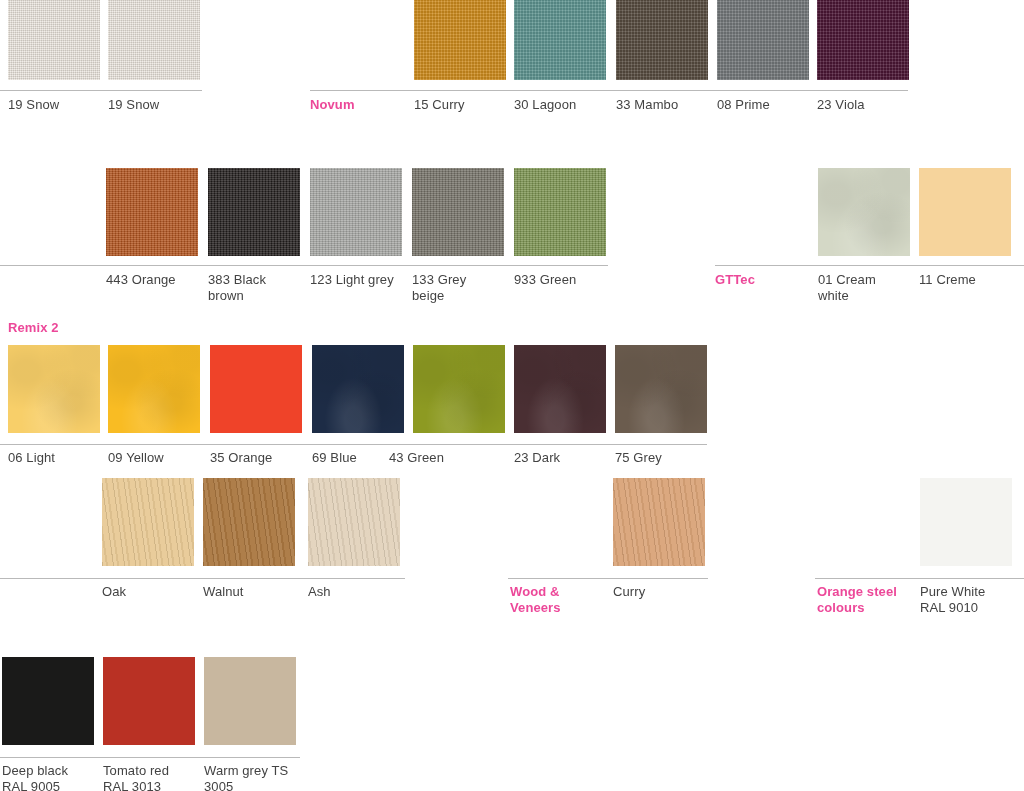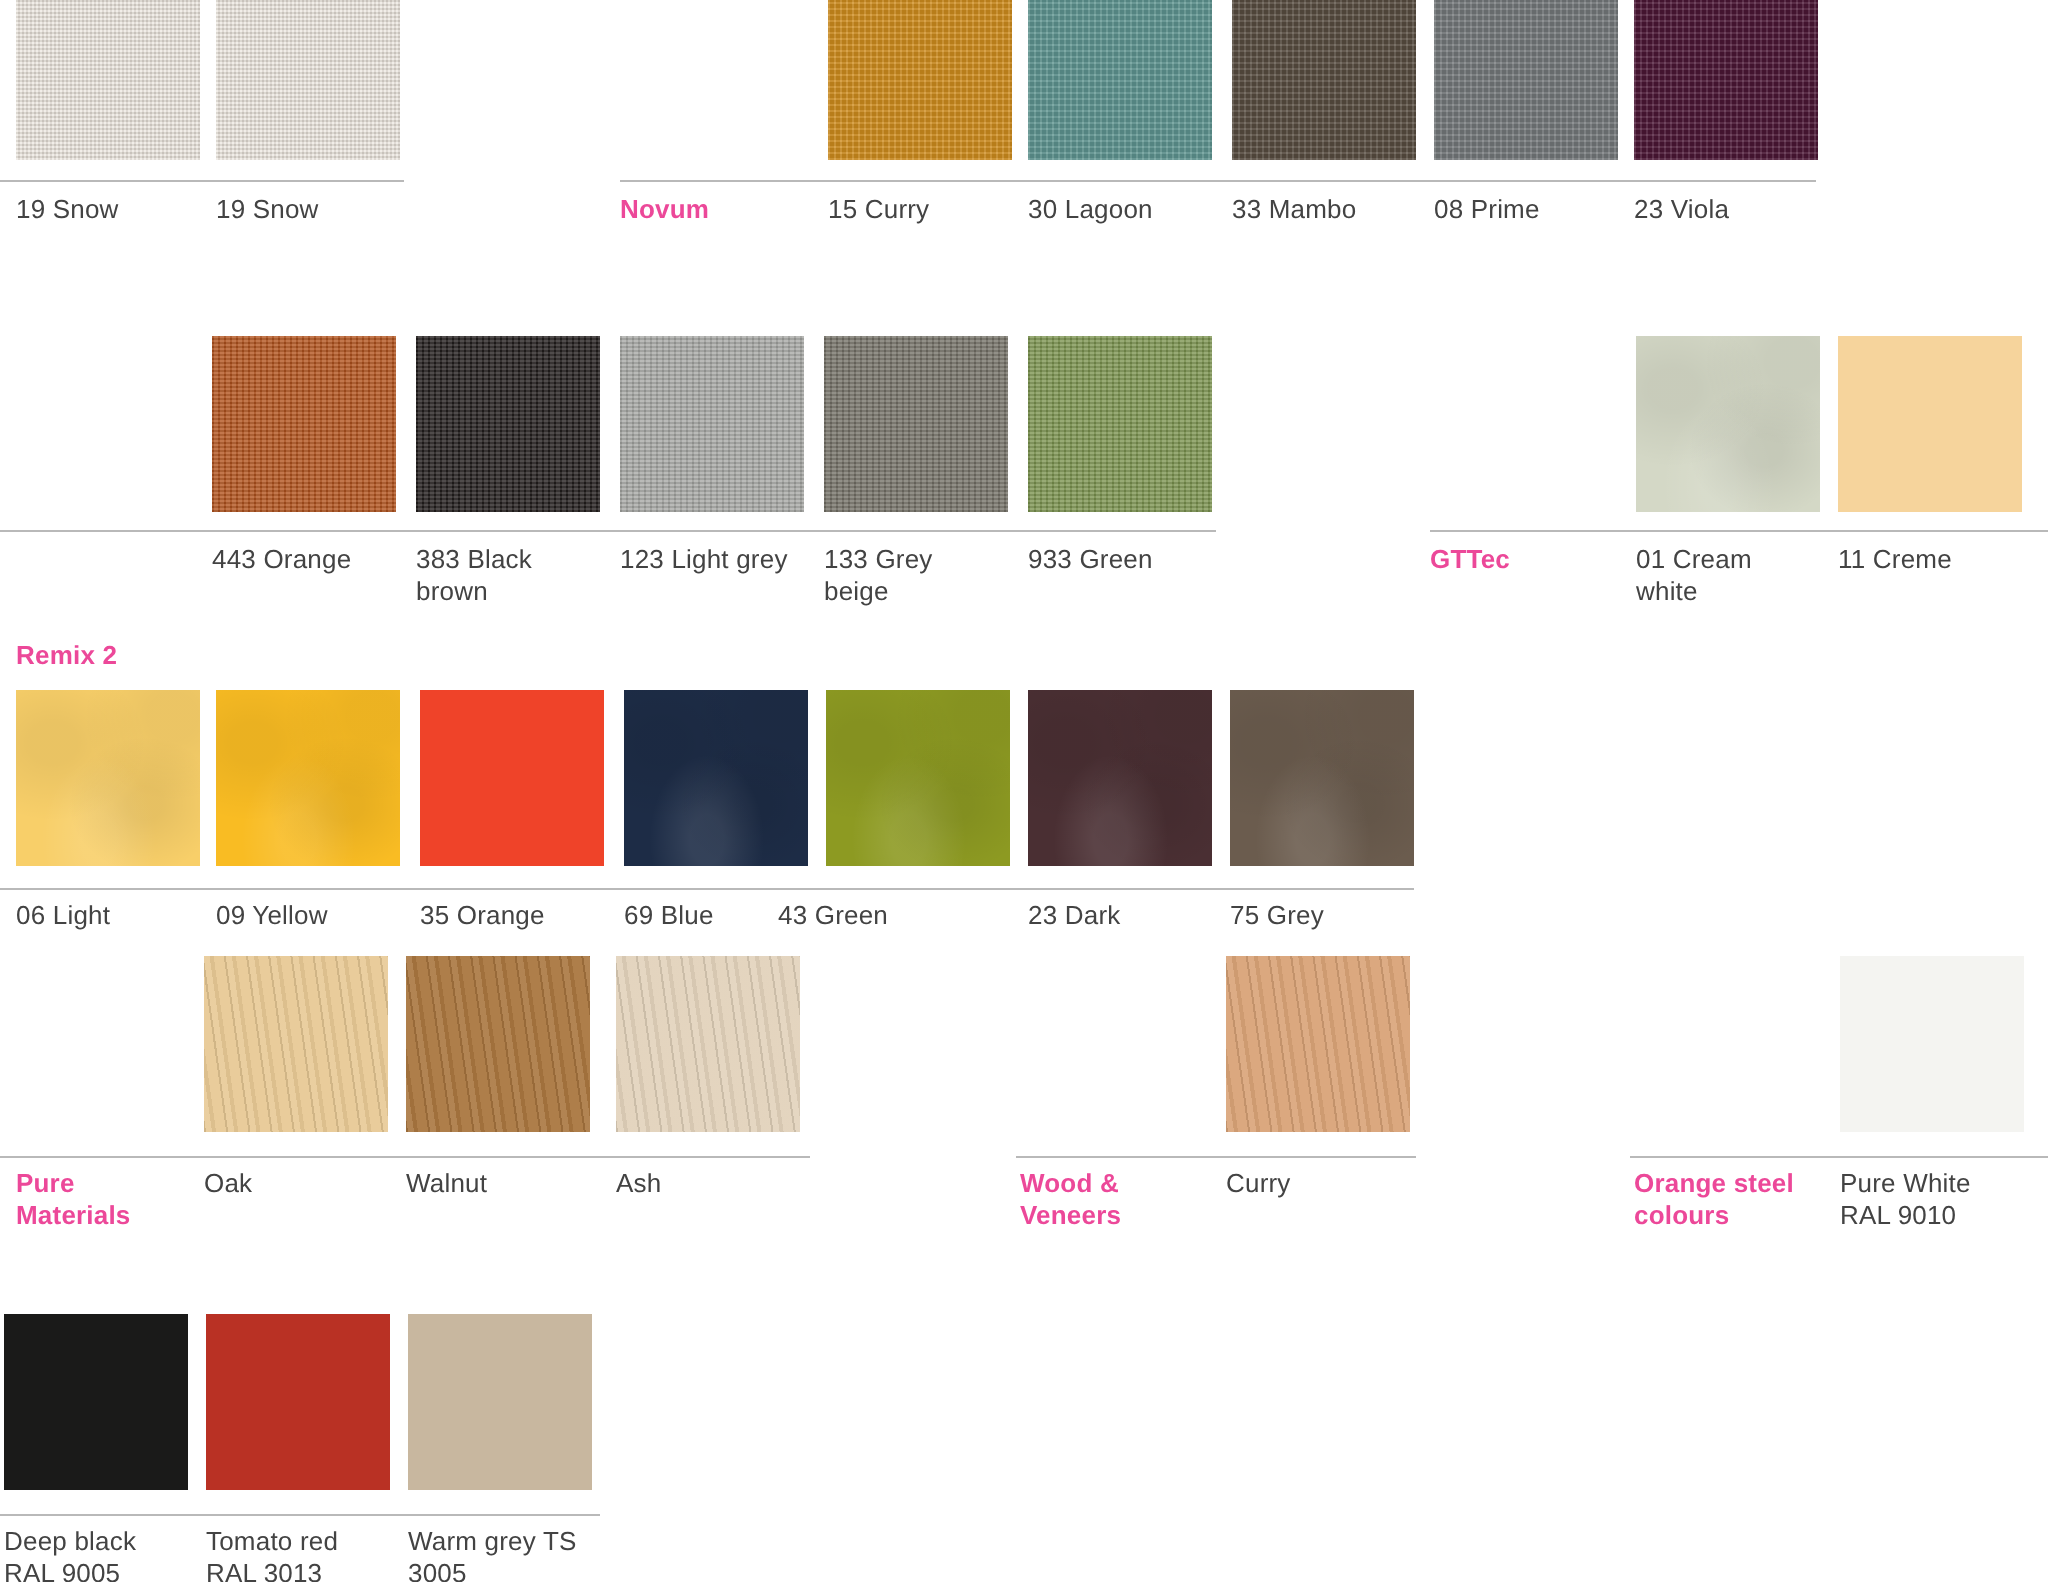--- a/index.html
+++ b/index.html
@@ -143,22 +143,20 @@
     <div class="lbl" style="left: 102px; top: 584px;">Oak</div>
     <div class="swatch tex-wood" title="Walnut" style="left: 203px; top: 478px; background-color: rgb(169, 118, 63);"></div>
     <div class="lbl" style="left: 203px; top: 584px;">Walnut</div>
     <div class="swatch tex-wood" title="Ash" style="left: 308px; top: 478px; background-color: rgb(226, 210, 187);"></div>
     <div class="lbl" style="left: 308px; top: 584px;">Ash</div>
     <div class="swatch tex-wood" title="Beech" style="left: 613px; top: 478px; background-color: rgb(217, 163, 119);"></div>
     <div class="lbl" style="left: 613px; top: 584px;">Curry</div>
     <div class="swatch tex-flat" title="Pure White RAL 9010" style="left: 920px; top: 478px; background-color: rgb(244, 244, 241);"></div>
     <div class="lbl" style="left: 920px; top: 584px;">Pure White
 RAL 9010</div>
-    <div class="lbl cat" style="left: 8px; top: 584px;">Pure
-Materials</div>
     <div class="lbl cat" style="left: 510px; top: 584px;">Wood &amp;
 Veneers</div>
     <div class="lbl cat" style="left: 817px; top: 584px;">Orange steel
 colours</div>
     <div class="rule" style="left: 0px; top: 757px; width: 300px;"></div>
     <div class="swatch tex-flat" title="Deep black RAL 9005" style="left: 2px; top: 657px; background-color: rgb(26, 26, 25);"></div>
     <div class="lbl" style="left: 2px; top: 763px;">Deep black
 RAL 9005</div>
     <div class="swatch tex-flat" title="Tomato red RAL 3013" style="left: 103px; top: 657px; background-color: rgb(185, 49, 36);"></div>
     <div class="lbl" style="left: 103px; top: 763px;">Tomato red

